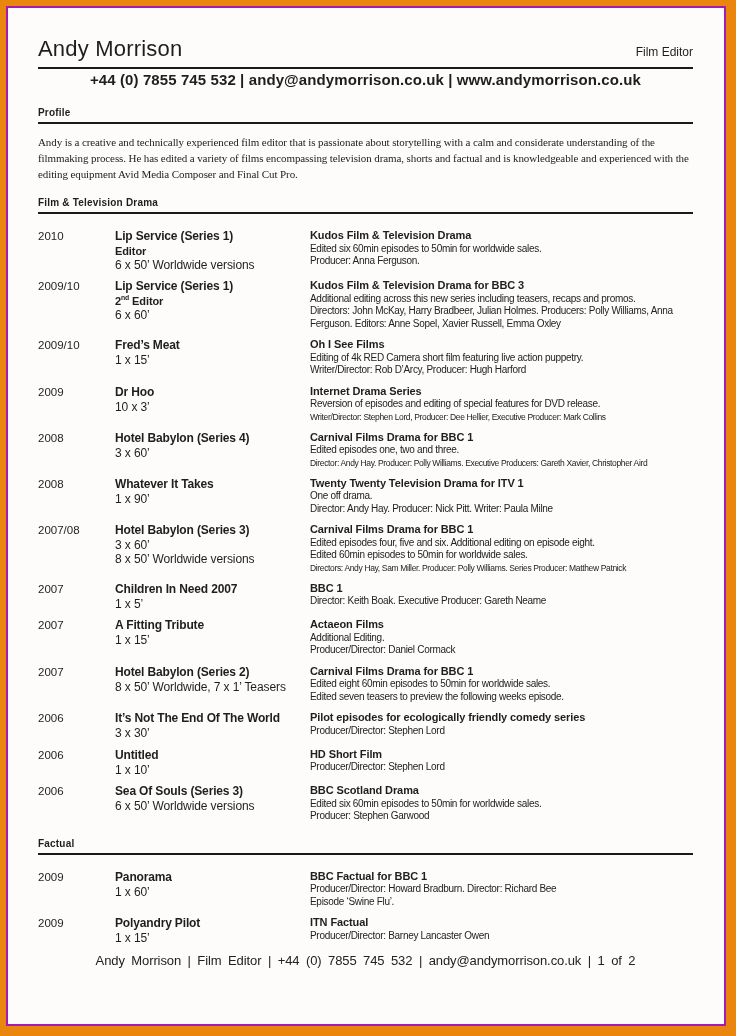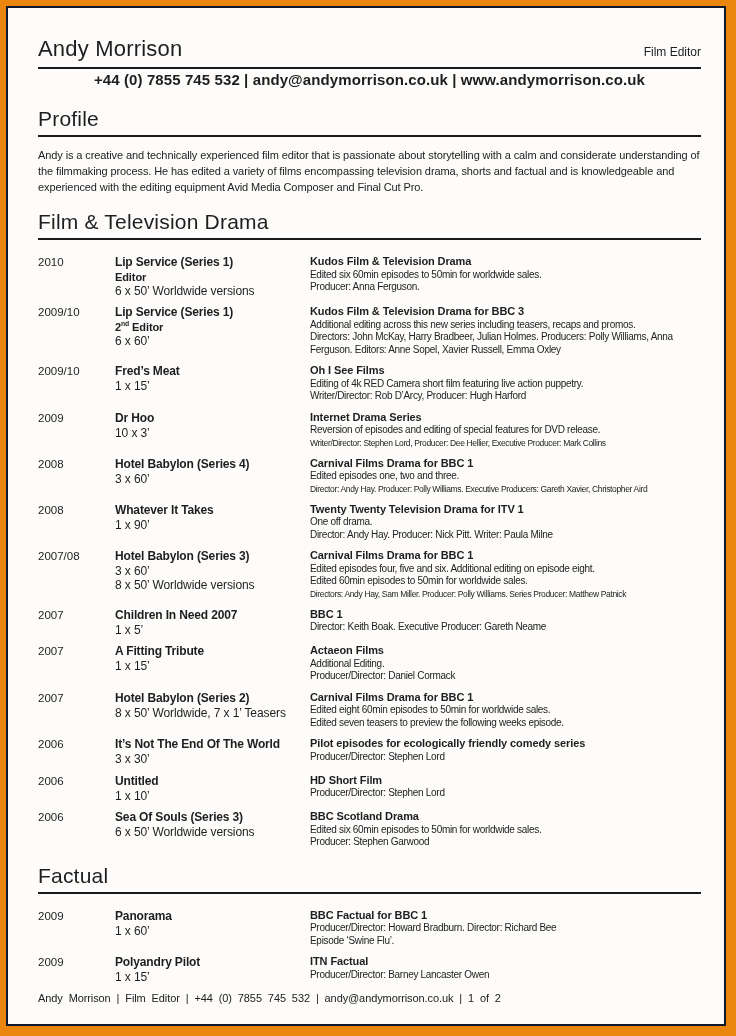--- a/index.html
+++ b/index.html
@@ -7,22 +7,22 @@
   body {
     background: #EA850E;
     font-family: "Liberation Sans", sans-serif;
     color: #1e1e1e;
   }
   .page {
     width: 720px;
     height: 1020px;
     margin: 6px;
     background: #fdfcfa;
-    border: 2px solid #0f172a;
-    padding: 28px 23px 0 30px;
+    border: 2px solid #a21caf;
+    padding: 28px 31px 0 30px;
     overflow: hidden;
   }
   
   .name-row {
     display: flex;
     justify-content: space-between;
     align-items: baseline;
     border-bottom: 2px solid #1a1a1a;
     padding-bottom: 5px;
   }
@@ -30,33 +30,34 @@
   .person-role { font-size: 12px; }
   .contact-line {
     margin-top: 2px;
     text-align: center;
     font-size: 15px;
     font-weight: bold;
     letter-spacing: 0.1px;
   }
   
   .section-heading {
-    font-size: 21px;
-    font-weight: normal;
+    font-size: 10px;
+    font-weight: bold;
     border-bottom: 2px solid #1a1a1a;
     padding-bottom: 4px;
     letter-spacing: 0.2px;
   }
   .profile-block { margin-top: 19px; }
   .profile-text {
     margin-top: 10px;
     font-size: 11px;
     line-height: 16px;
     letter-spacing: -0.1px;
     color: #222;
+    font-family: Liberation Serif, serif;
   }
   .credits-section { margin-top: 15px; }
   .entries { margin-top: 15px; }
   
   .entry {
     display: grid;
     grid-template-columns: 77px 195px 1fr;
     margin-bottom: 8px;
     align-items: start;
   }
@@ -85,21 +86,22 @@
   .detail-line {
     font-size: 10px;
     line-height: 12.5px;
     letter-spacing: -0.3px;
     color: #222;
   }
   .detail-line.small { font-size: 8.5px; letter-spacing: -0.35px; line-height: 12px; }
   
   .page-footer {
     margin-top: 4px;
-    font-size: 11px;
+    text-align: center;
+    font-size: 13px;
     word-spacing: 3px;
     letter-spacing: -0.1px;
     color: #222;
   }
 </style>
 </head>
 <body>
 
 <div class="page">
 

